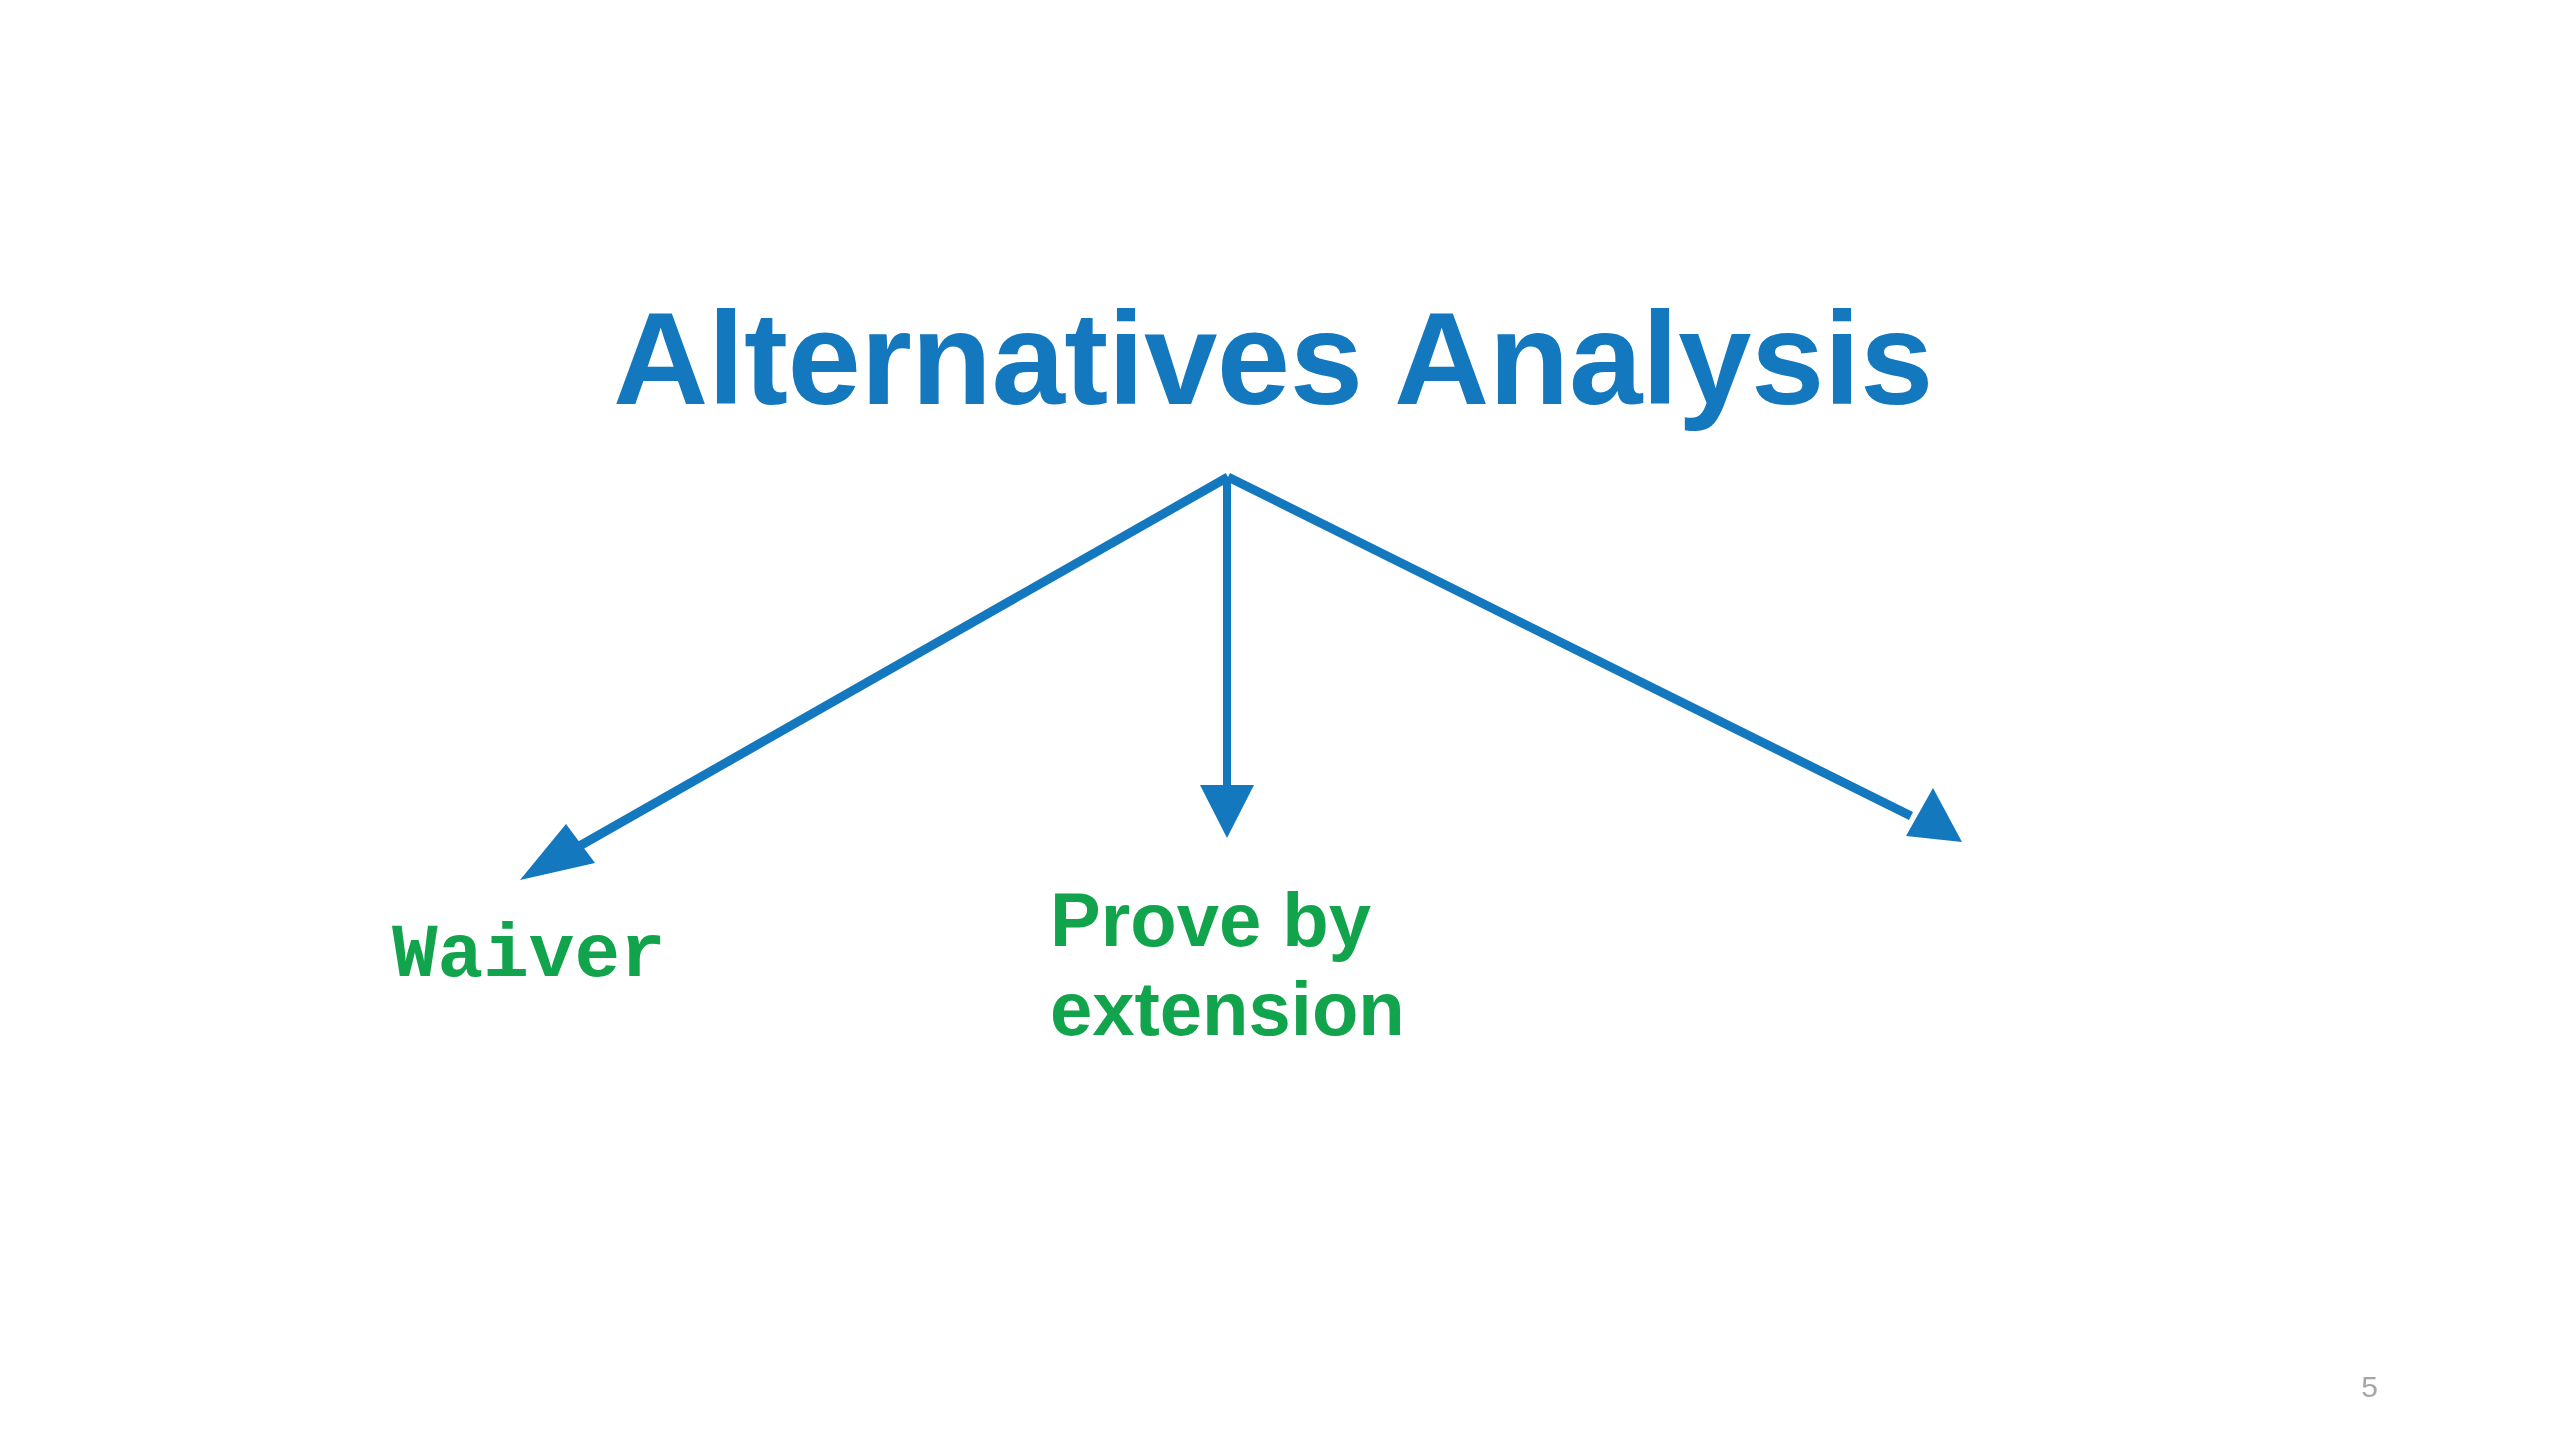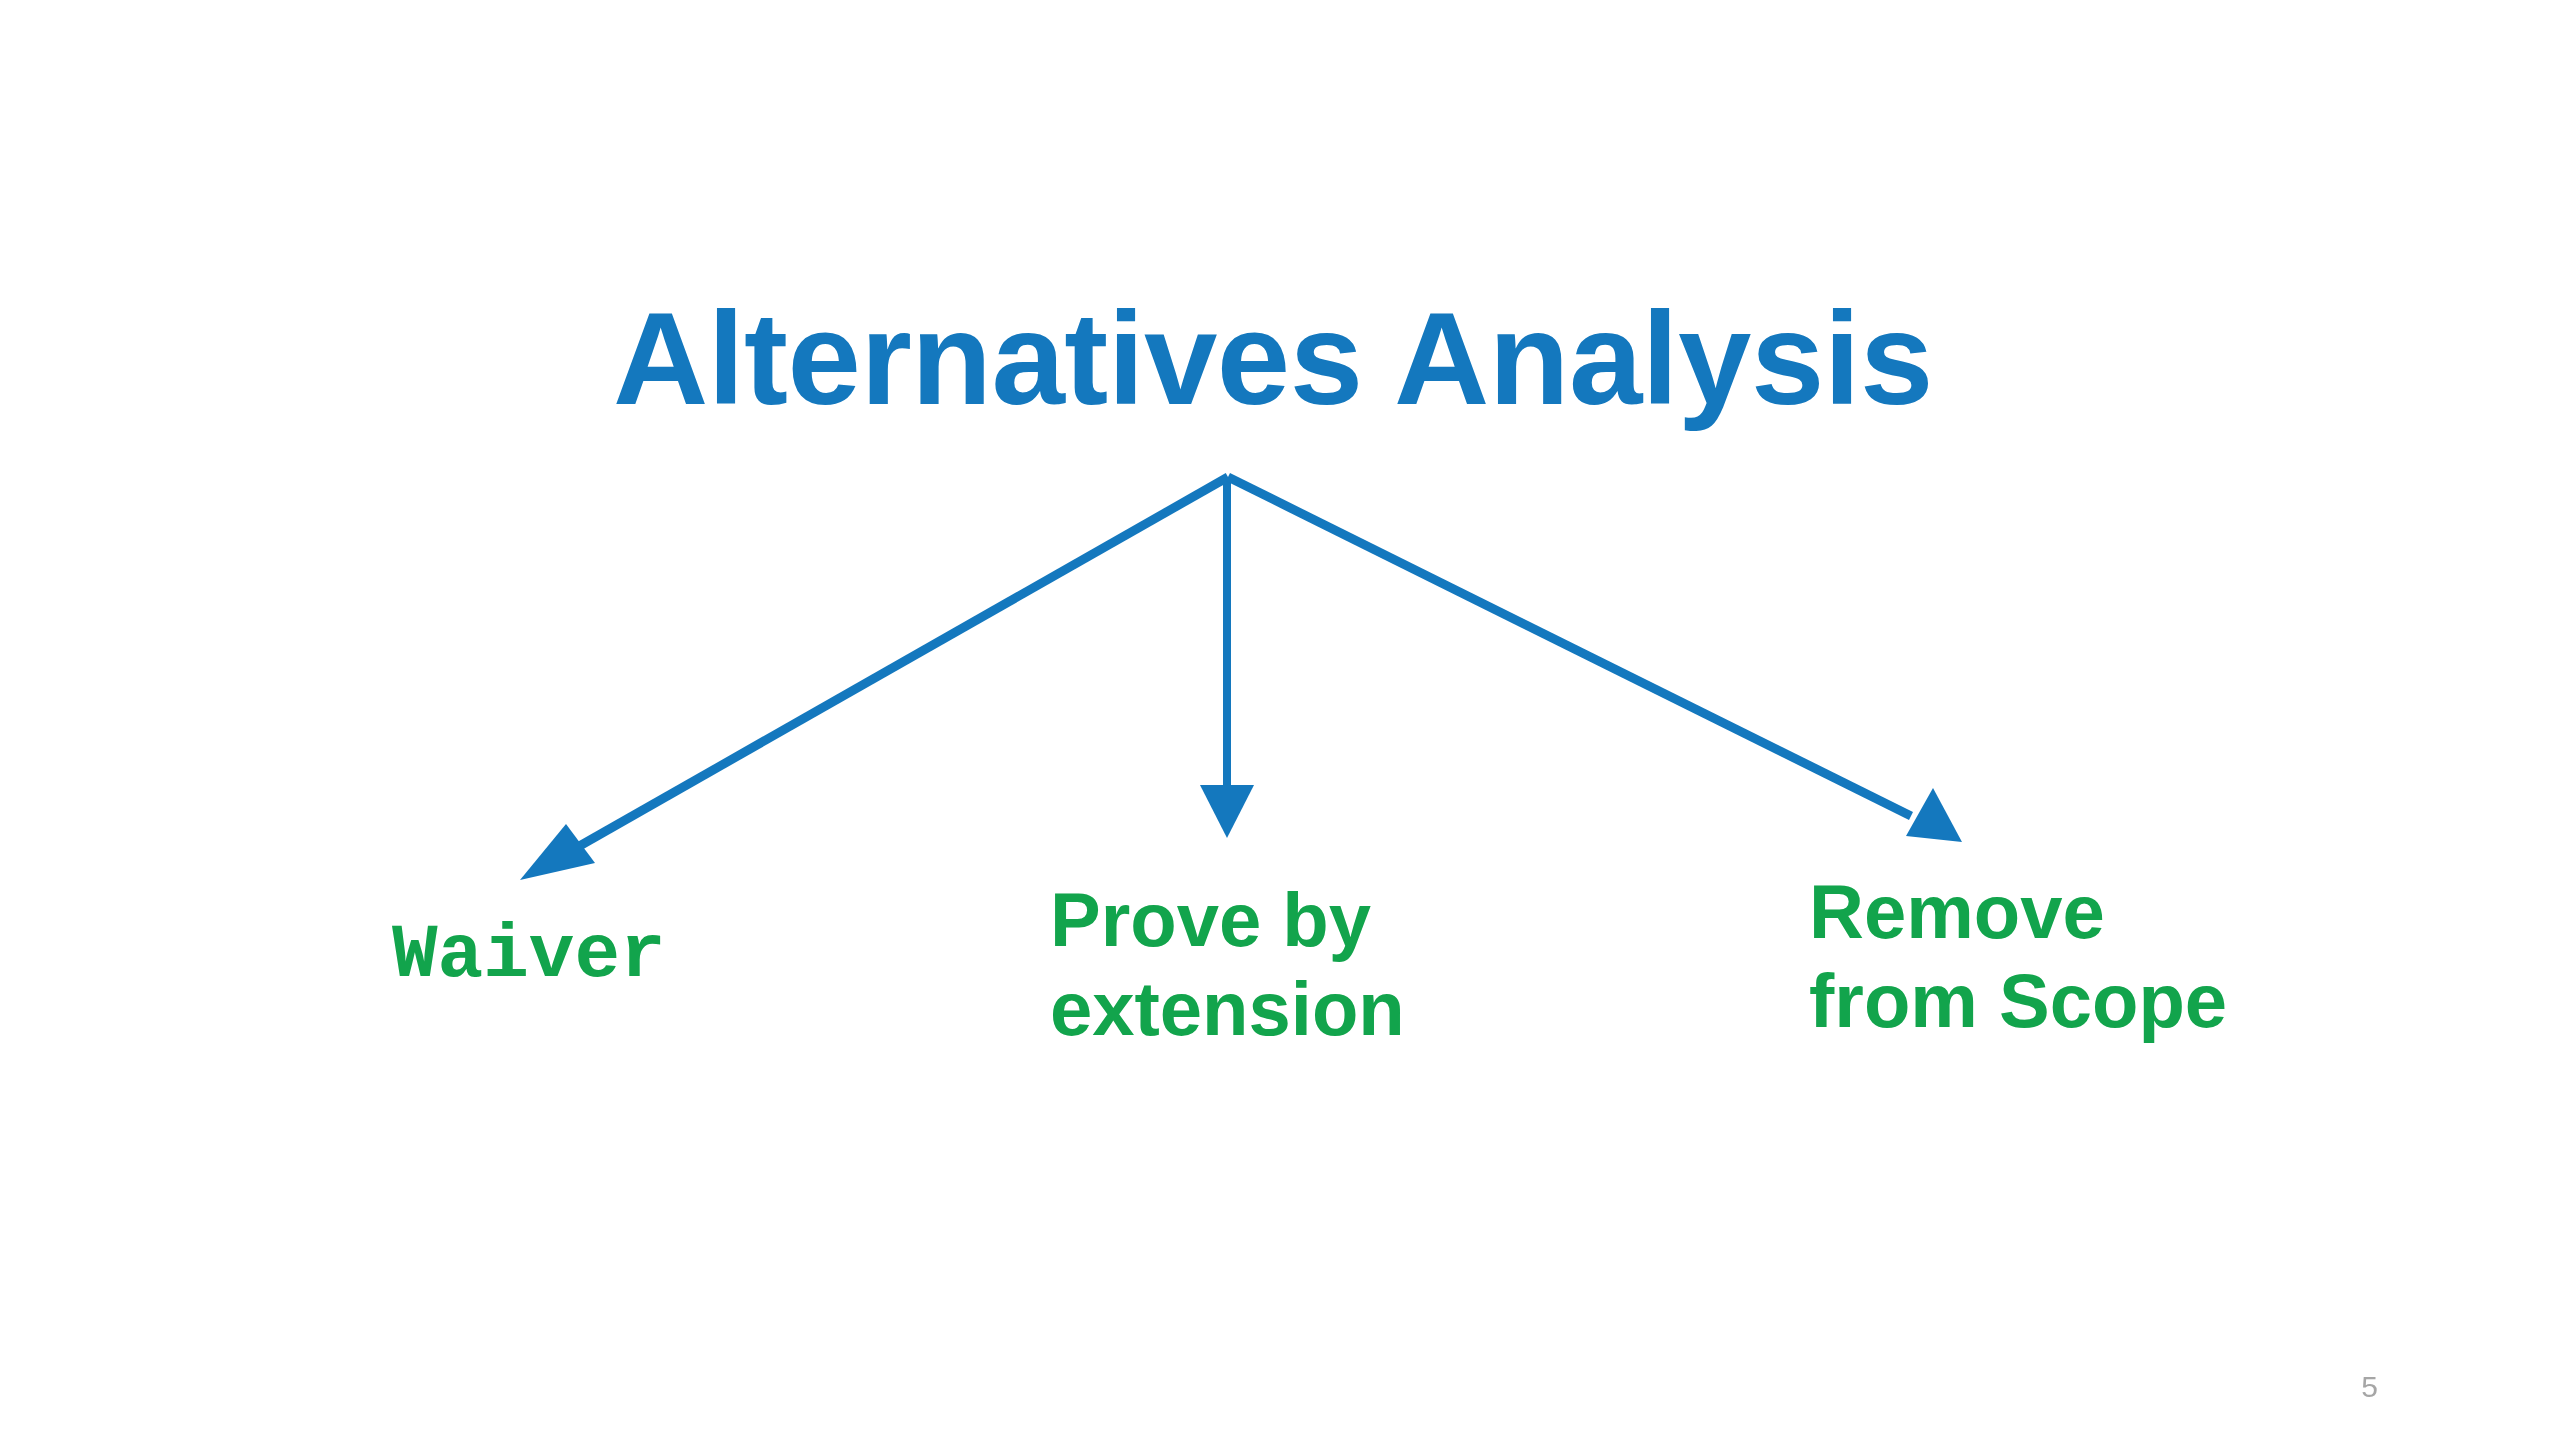--- a/index.html
+++ b/index.html
@@ -92,18 +92,16 @@
       <line x1="1228" y1="477" x2="1911" y2="816" stroke="#1478be" stroke-width="9" stroke-linecap="butt"></line>
       <polygon points="1962,842 1906,836 1933,788" fill="#1478be"></polygon>
     </g>
   </svg>
 
   <div class="leaf-label" id="leaf-label-0">Waiver</div>
 
   <div class="leaf-label" id="leaf-label-1">Prove by
 extension</div>
 
-  <div class="leaf-label" id="leaf-label-2">Remove
-from Scope</div>
 
   <div id="page-number">5</div>
 
 </div>
 
 </body></html>

